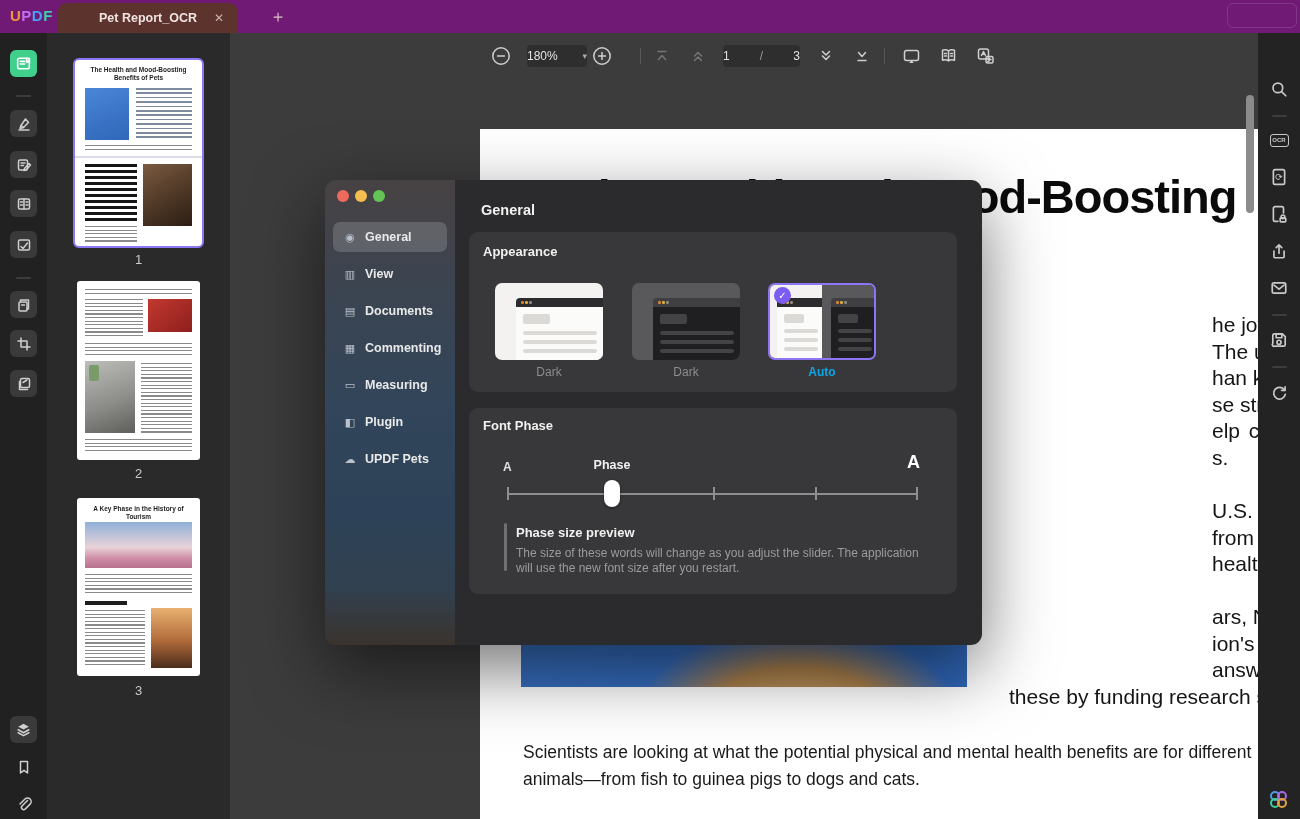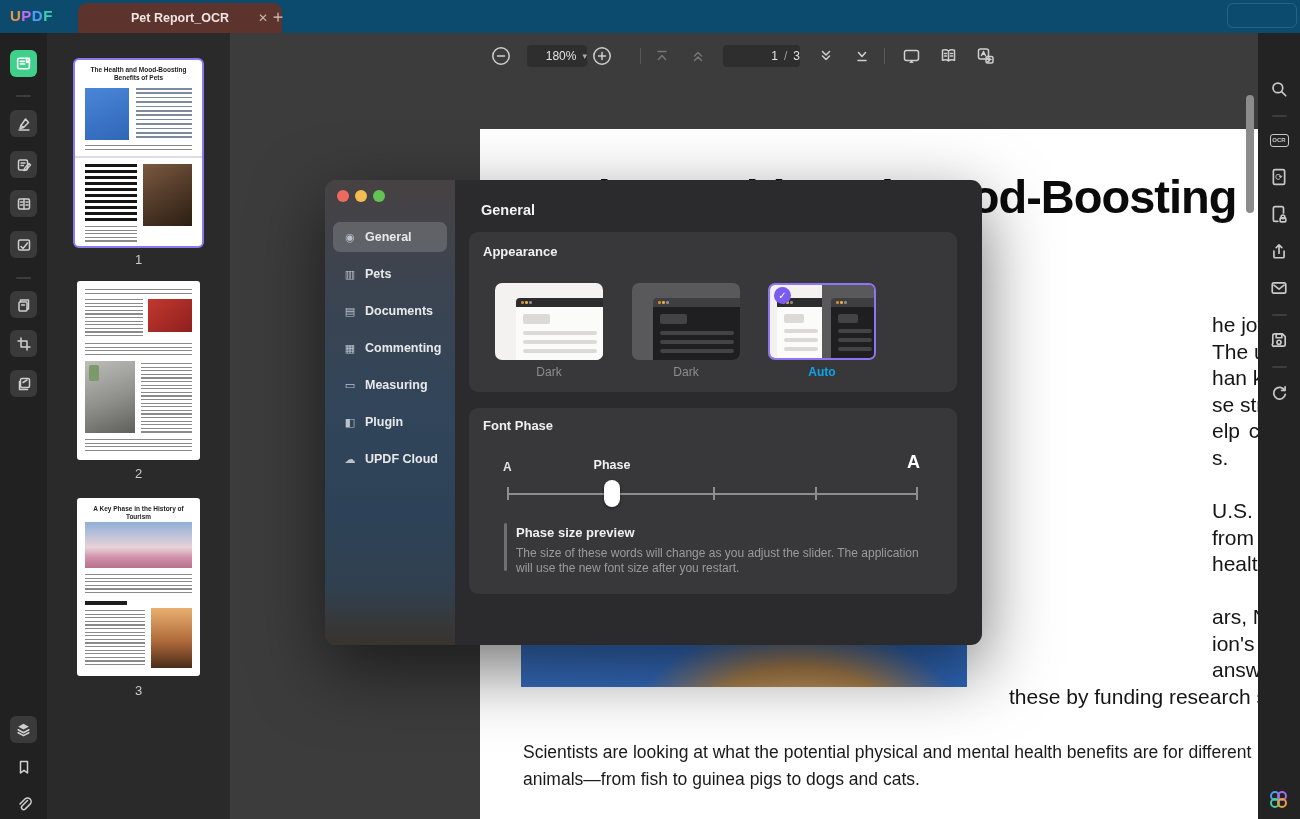--- a/index.html
+++ b/index.html
@@ -2,24 +2,24 @@
 <html><head>
 <meta charset="utf-8">
 <style>
   * { margin:0; padding:0; box-sizing:border-box; }
   html,body { width:1300px; height:819px; overflow:hidden; background:#222;
     font-family:"Liberation Sans","DejaVu Sans",sans-serif; }
   #app { position:relative; width:1300px; height:819px; }
   .abs { position:absolute; }
 
   
-  #titlebar { left:0; top:0; width:1300px; height:33px; background:#0c4a6e; }
+  #titlebar { left:0; top:0; width:1300px; height:33px; background:#701a75; }
   #logo { left:10px; top:7px; font-size:15px; font-weight:bold; letter-spacing:.5px; }
   #logo .u{color:#f0953f}#logo .p{color:#c06df0}#logo .d{color:#4f9ef5}#logo .f{color:#3ecfae}
-  #tab { left:78px; top:3px; width:204px; height:30px; background:#5d332e;
+  #tab { left:58px; top:3px; width:180px; height:30px; background:#5d332e;
     border-radius:9px 9px 0 0; display:flex; align-items:center; justify-content:center; }
   #tab .t { color:#f0e4e2; font-size:12.5px; font-weight:bold; }
   #tab .x { position:absolute; right:14px; color:#cdb4b0; font-size:12px; cursor:default; }
   #newtab { left:266px; top:4px; width:24px; height:24px; color:#d8c3bf; font-size:17px;
     display:flex; align-items:center; justify-content:center; }
   #tb-ghost { left:1227px; top:3px; width:70px; height:25px; border:1px solid rgba(255,255,255,.13); border-radius:6px; }
 
   
   #lsb { left:0; top:33px; width:47px; height:786px; background:#212121; }
   .tool { left:10px; width:27px; height:27px; border-radius:6px; display:flex;
@@ -40,21 +40,21 @@
     color:#1c1c1c; font-size:6.5px; line-height:1.25; }
   .txl { position:absolute; background:repeating-linear-gradient(#7e8a9d 0 1.6px, transparent 1.6px 4.4px); }
   .txl.dark { background:repeating-linear-gradient(#151515 0 3.4px, #fff 3.4px 6px); }
   .txl.fine { background:repeating-linear-gradient(#8a8a8a 0 1.2px, transparent 1.2px 3.6px); }
 
   
   #docarea { left:230px; top:33px; width:1028px; height:786px; background:#3c3c3c; }
   .tbtn { position:absolute; color:#cfcfcf; display:flex; align-items:center; justify-content:center; }
   .tbtn.dis { color:#757575; }
   .tb-box { position:absolute; background:#2e2e2e; border-radius:4px; color:#e3e3e3;
-    font-size:12px; display:flex; align-items:center; justify-content:flex-end; gap:6px; }
+    font-size:12px; display:flex; align-items:center; justify-content:space-between; gap:6px; }
   .vdiv { position:absolute; width:1px; height:16px; background:#585858; }
   #page { left:250px; top:96px; width:990px; height:723px; background:#fff; overflow:hidden; }
   #doc-title { left:90px; top:40px; font-size:47px; font-weight:bold; color:#0b0b0b; letter-spacing:-1px; white-space:nowrap; }
   #photo { left:41px; top:174px; width:446px; height:384px;
     background:radial-gradient(ellipse 260px 150px at 62% 108%, #caa06a 0%, #a97f4b 34%, rgba(170,130,80,0) 62%),
       linear-gradient(160deg, #4a86d8 0%, #3a72c4 55%, #2f66b8 100%); }
   .frag { left:732px; width:206px; font-size:21px; color:#151515; text-align:justify;
     text-align-last:justify; white-space:nowrap; overflow:visible; }
   .frag.last { text-align-last:left; }
   .cap { left:43px; font-size:17.5px; color:#1a1a1a; white-space:nowrap; }
@@ -422,41 +422,41 @@
       <div class="light-dot abs" style="left:12px;background:#ee6a5f"></div>
       <div class="light-dot abs" style="left:30px;background:#f5bd4f"></div>
       <div class="light-dot abs" style="left:48px;background:#61c454"></div>
 
       <div class="nav-item abs sel" style="top:42px">
         <span class="nav-ic">◉</span>
         <span>General</span>
       </div>
       <div class="nav-item abs" style="top:79px">
         <span class="nav-ic">▥</span>
-        <span>Pets</span>
+        <span>View</span>
       </div>
       <div class="nav-item abs" style="top:116px">
         <span class="nav-ic">▤</span>
         <span>Documents</span>
       </div>
       <div class="nav-item abs" style="top:153px">
         <span class="nav-ic">▦</span>
         <span>Commenting</span>
       </div>
       <div class="nav-item abs" style="top:190px">
         <span class="nav-ic">▭</span>
         <span>Measuring</span>
       </div>
       <div class="nav-item abs" style="top:227px">
         <span class="nav-ic">◧</span>
         <span>Plugin</span>
       </div>
       <div class="nav-item abs" style="top:264px">
         <span class="nav-ic">☁</span>
-        <span>UPDF Cloud</span>
+        <span>UPDF Pets</span>
       </div>
     </div>
 
     <div id="dlg-main" class="abs">
       <div id="dlg-title" class="abs">General</div>
 
       <div class="card abs" style="top:52px;height:160px">
         <div class="card-h" style="top:12px">Appearance</div>
 
         <div class="theme light" style="left:26px">

